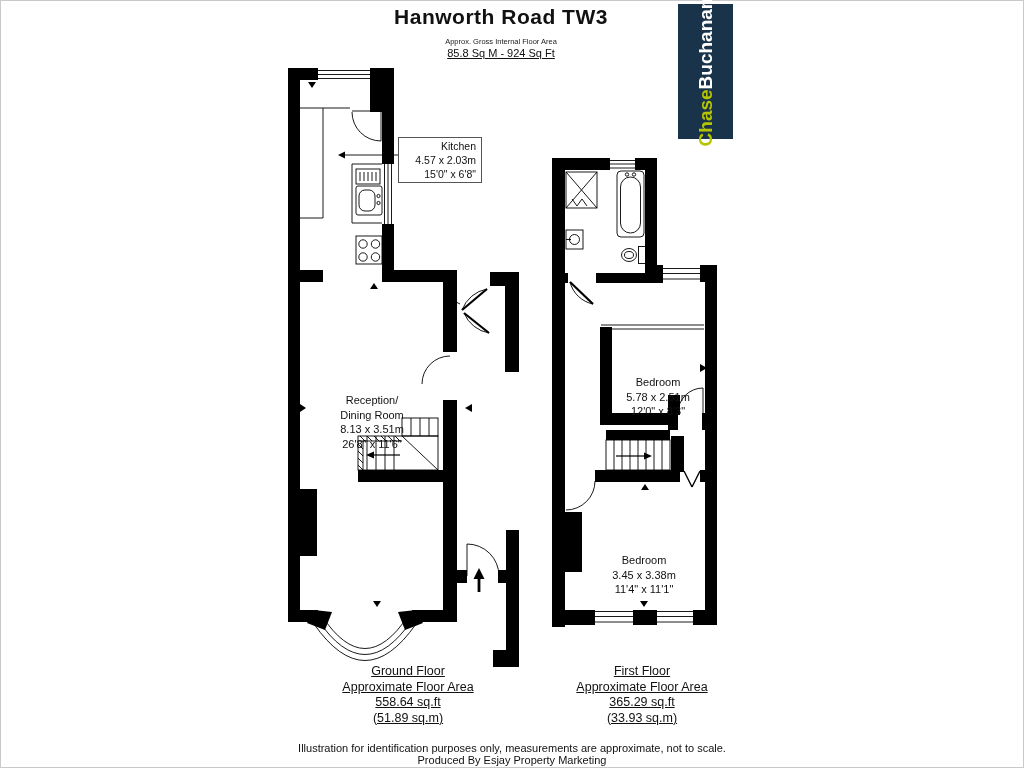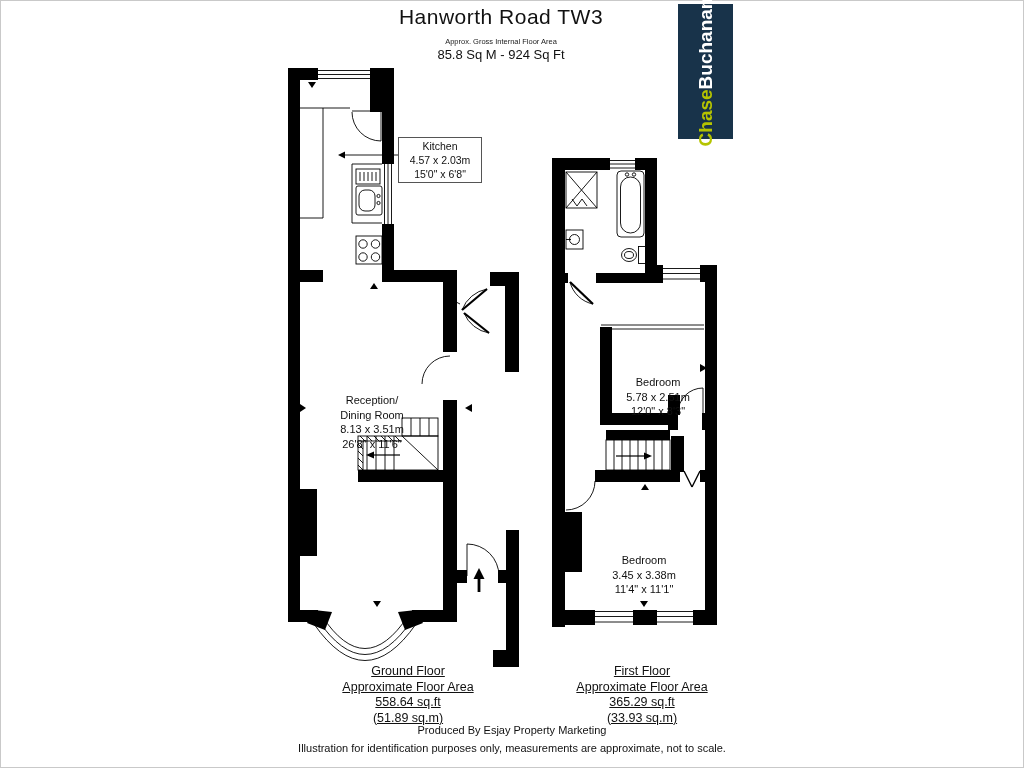--- a/index.html
+++ b/index.html
@@ -1,23 +1,23 @@
 <!DOCTYPE html>
 <html><head>
 <meta charset="utf-8">
 <style>
   html,body{margin:0;padding:0;background:#fff;}
   #page{position:relative;width:1024px;height:768px;background:#ffffff;overflow:hidden;
         font-family:"Liberation Sans", sans-serif;color:#000;
         box-shadow:inset 0 0 0 1px #c9c9c9;}
   #plan-svg{position:absolute;left:0;top:0;}
   .lbl{position:absolute;text-align:center;color:#111;}
-  .title{font-size:21px;font-weight:normal;letter-spacing:.5px;}
+  .title{font-size:21px;font-weight:bold;letter-spacing:.5px;}
   .subtitle{font-size:7.5px;color:#222;}
-  .arealine{font-size:13px;}
+  .arealine{font-size:11px;text-decoration:underline;}
   .room{font-size:11px;line-height:14.5px;margin-top:38px;}
   .roombox{border:1px solid #555;background:#fff;padding:1px 5px;font-size:10.5px;line-height:14px;}
   .caption{font-size:12.5px;line-height:15.5px;text-decoration:underline;}
   .footer{font-size:11px;line-height:12px;color:#111;}
   #logo{position:absolute;left:678px;top:4px;width:55px;height:135px;}
   #logo-text{position:absolute;left:639.5px;top:44.5px;width:132px;height:54px;
              transform:rotate(-90deg);display:flex;align-items:center;justify-content:center;
              font-weight:bold;font-size:19px;letter-spacing:0px;white-space:nowrap;}
 </style>
 </head>
@@ -267,21 +267,21 @@
   <div class="lbl title" style="left:291px;top:5px;width:420px;">Hanworth Road TW3</div>
   <div class="lbl subtitle" style="left:291px;top:37px;width:420px;">Approx. Gross Internal Floor Area</div>
   <div class="lbl arealine" style="left:291px;top:47px;width:420px;">85.8 Sq M - 924 Sq Ft</div>
 
   <div id="logo" style="background: rgb(24, 51, 74);"></div>
   <div id="logo-text">
       <span style="color: rgb(181, 196, 0);">Chase</span>
       <span style="color: rgb(255, 255, 255);">Buchanan</span>
     </div>
 
-  <div class="lbl roombox" style="left:398px;top:137px;width:72px;">
+  <div class="lbl roombox" style="left:398px;top:137px;width:72px;text-align:right;">
     <div>Kitchen</div>
     <div>4.57 x 2.03m</div>
     <div>15'0" x 6'8"</div>
   </div>
 
   <div class="lbl room" style="left:312px;top:355px;width:120px;">
     <div>Reception/</div>
     <div>Dining Room</div>
     <div>8.13 x 3.51m</div>
     <div>26'8" x 11'6"</div>
@@ -307,15 +307,15 @@
   </div>
 
   <div class="lbl caption" style="left:542px;top:664px;width:200px;">
     <div>First Floor</div>
     <div>Approximate Floor Area</div>
     <div>365.29 sq.ft</div>
     <div>(33.93 sq.m)</div>
   </div>
 
   <div class="lbl footer" style="left:112px;top:742px;width:800px;">Illustration for identification purposes only, measurements are approximate, not to scale.</div>
-  <div class="lbl footer" style="left:112px;top:724px;width:800px;">Produced By Esjay Property Marketing</div>
+  <div class="lbl footer" style="left:112px;top:754px;width:800px;">Produced By Esjay Property Marketing</div>
 
 </div>
 
 </body></html>

